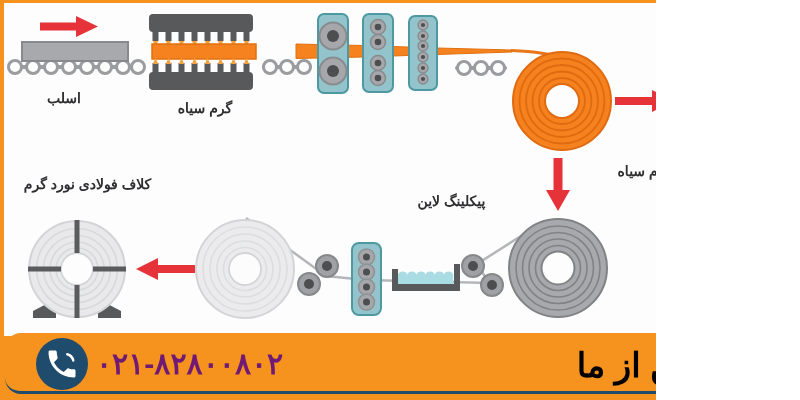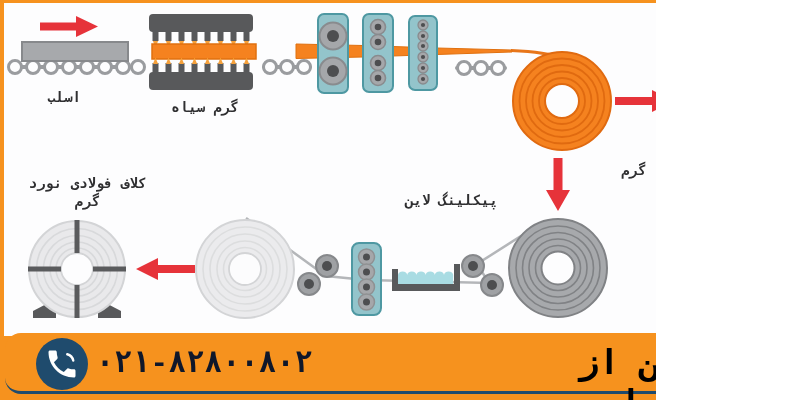--- a/index.html
+++ b/index.html
@@ -1,38 +1,38 @@
 <!DOCTYPE html>
 <html lang="fa"><head>
 <meta charset="utf-8">
 <style>
   html,body{margin:0;padding:0;}
   #stage{
     position:relative;width:656px;height:400px;overflow:hidden;
     background:#f6921e;
-    font-family:Liberation Mono, monospace;
+    font-family:Liberation Sans, sans-serif;
   }
   #canvas-white{
     position:absolute;left:4px;top:3px;width:792px;height:333px;
     background:#fdfdfe;
   }
   #diagram-svg{position:absolute;left:0;top:0;z-index:3;pointer-events:none;}
   .lbl{
     position:absolute;z-index:4;
     font-weight:700;font-size:14px;line-height:1.25;
     color:#2f2f31;text-align:center;direction:rtl;
   }
   #footer-bar{
     position:absolute;left:5px;top:333px;width:790px;height:58px;z-index:1;
     background:#f6921e;border-radius:16px;
     border-bottom:3px solid #1f4b6d;
   }
   #phone-number{
     position:absolute;left:96px;top:343px;width:200px;height:42px;z-index:5;
-    color:#0f172a;font-weight:700;font-size:30px;line-height:42px;
+    color:#701a75;font-weight:700;font-size:30px;line-height:42px;
     direction:ltr;text-align:left;letter-spacing:1px;
   }
   #brand-name{
     position:absolute;left:570px;top:345px;width:140px;height:40px;z-index:5;
     color:#000000;font-weight:700;font-size:34px;line-height:40px;
     direction:rtl;text-align:center;
   }
 </style>
 </head>
 <body>

